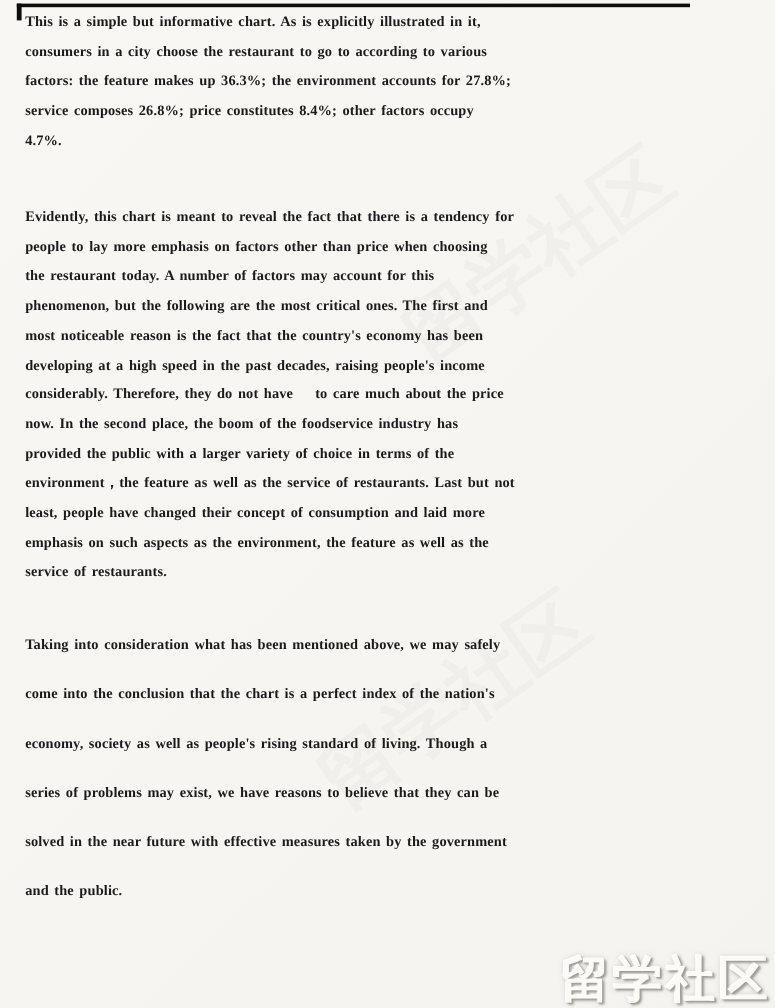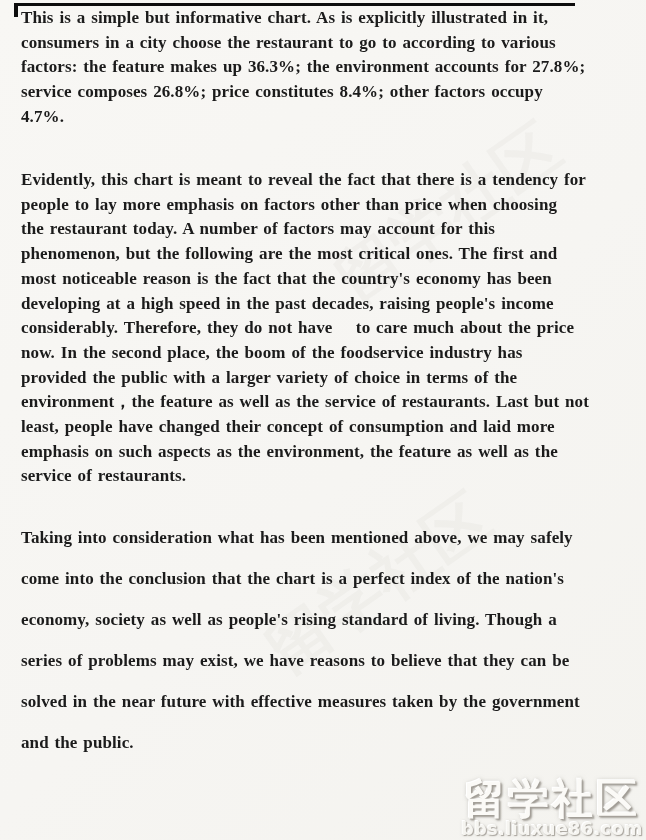--- a/index.html
+++ b/index.html
@@ -30,21 +30,21 @@
     top: 3px;
     width: 4px;
     height: 14px;
     background: #0d0d0d;
   }
   .para {
     position: absolute;
     left: 21px;
     width: 590px;
     font-weight: 700;
-    font-size: 17px;
+    font-size: 12px;
     letter-spacing: 0.1px;
     word-spacing: 1.5px;
     white-space: pre-wrap;
   }
   .para-1 { top: 6px;   line-height: 24.7px; }
   .para-2 { top: 168px; line-height: 24.7px; }
   .para-3 { top: 517px; line-height: 41px; }
   .text-line { min-height: 1em; }
 
   .faint-wm {
@@ -105,16 +105,15 @@
   <div class="faint-wm faint-wm-2">留学社区</div>
 
   <div class="para para-1"><div class="text-line">This is a simple but informative chart. As is explicitly illustrated in it,</div><div class="text-line">consumers in a city choose the restaurant to go to according to various</div><div class="text-line">factors: the feature makes up 36.3%; the environment accounts for 27.8%;</div><div class="text-line">service composes 26.8%; price constitutes 8.4%; other factors occupy</div><div class="text-line">4.7%.</div></div>
 
   <div class="para para-2"><div class="text-line">Evidently, this chart is meant to reveal the fact that there is a tendency for</div><div class="text-line">people to lay more emphasis on factors other than price when choosing</div><div class="text-line">the restaurant today. A number of factors may account for this</div><div class="text-line">phenomenon, but the following are the most critical ones. The first and</div><div class="text-line">most noticeable reason is the fact that the country's economy has been</div><div class="text-line">developing at a high speed in the past decades, raising people's income</div><div class="text-line">considerably. Therefore, they do not have    to care much about the price</div><div class="text-line">now. In the second place, the boom of the foodservice industry has</div><div class="text-line">provided the public with a larger variety of choice in terms of the</div><div class="text-line">environment，the feature as well as the service of restaurants. Last but not</div><div class="text-line">least, people have changed their concept of consumption and laid more</div><div class="text-line">emphasis on such aspects as the environment, the feature as well as the</div><div class="text-line">service of restaurants.</div></div>
 
   <div class="para para-3"><div class="text-line">Taking into consideration what has been mentioned above, we may safely</div><div class="text-line">come into the conclusion that the chart is a perfect index of the nation's</div><div class="text-line">economy, society as well as people's rising standard of living. Though a</div><div class="text-line">series of problems may exist, we have reasons to believe that they can be</div><div class="text-line">solved in the near future with effective measures taken by the government</div><div class="text-line">and the public.</div></div>
 
   <div class="watermark">
     <div class="wm-title">留学社区</div>
-    <div class="wm-url">bbs.liuxue86.com</div>
   </div>
 
 </div>
 
 </body></html>

